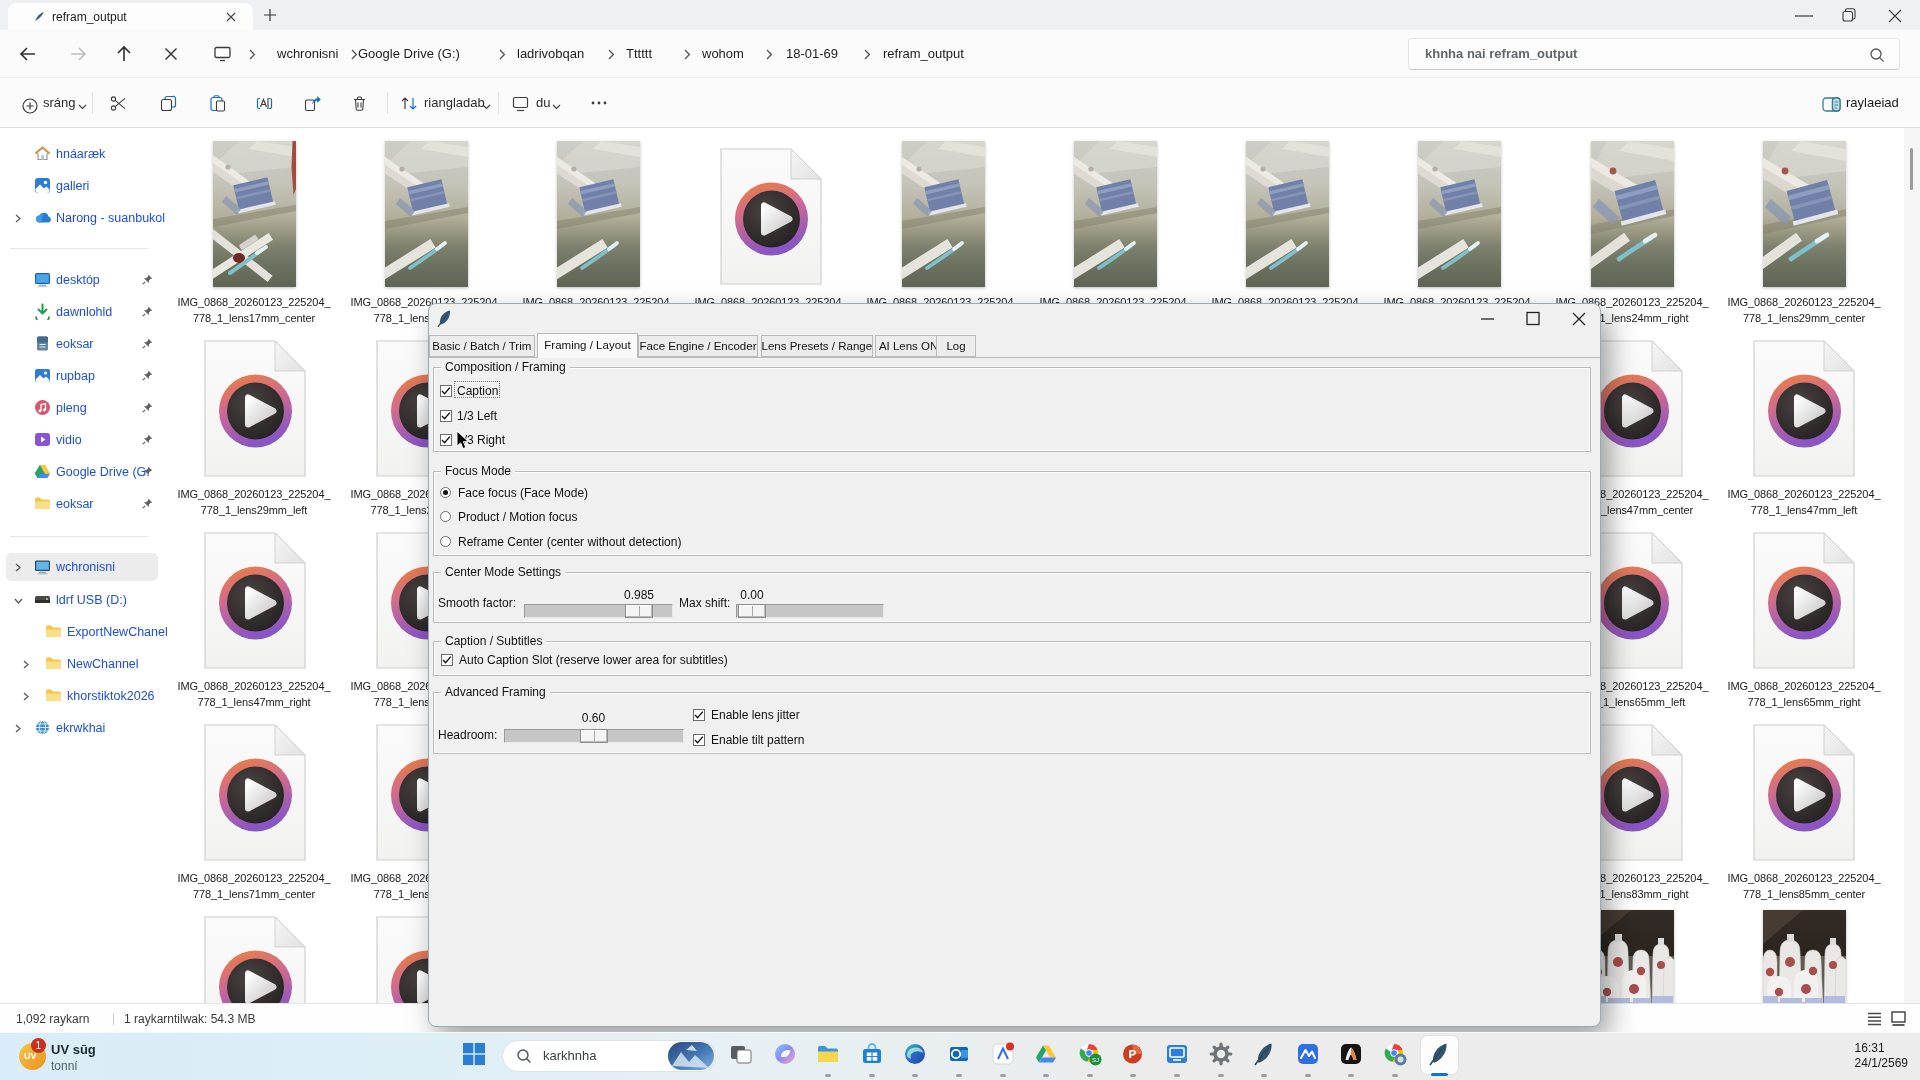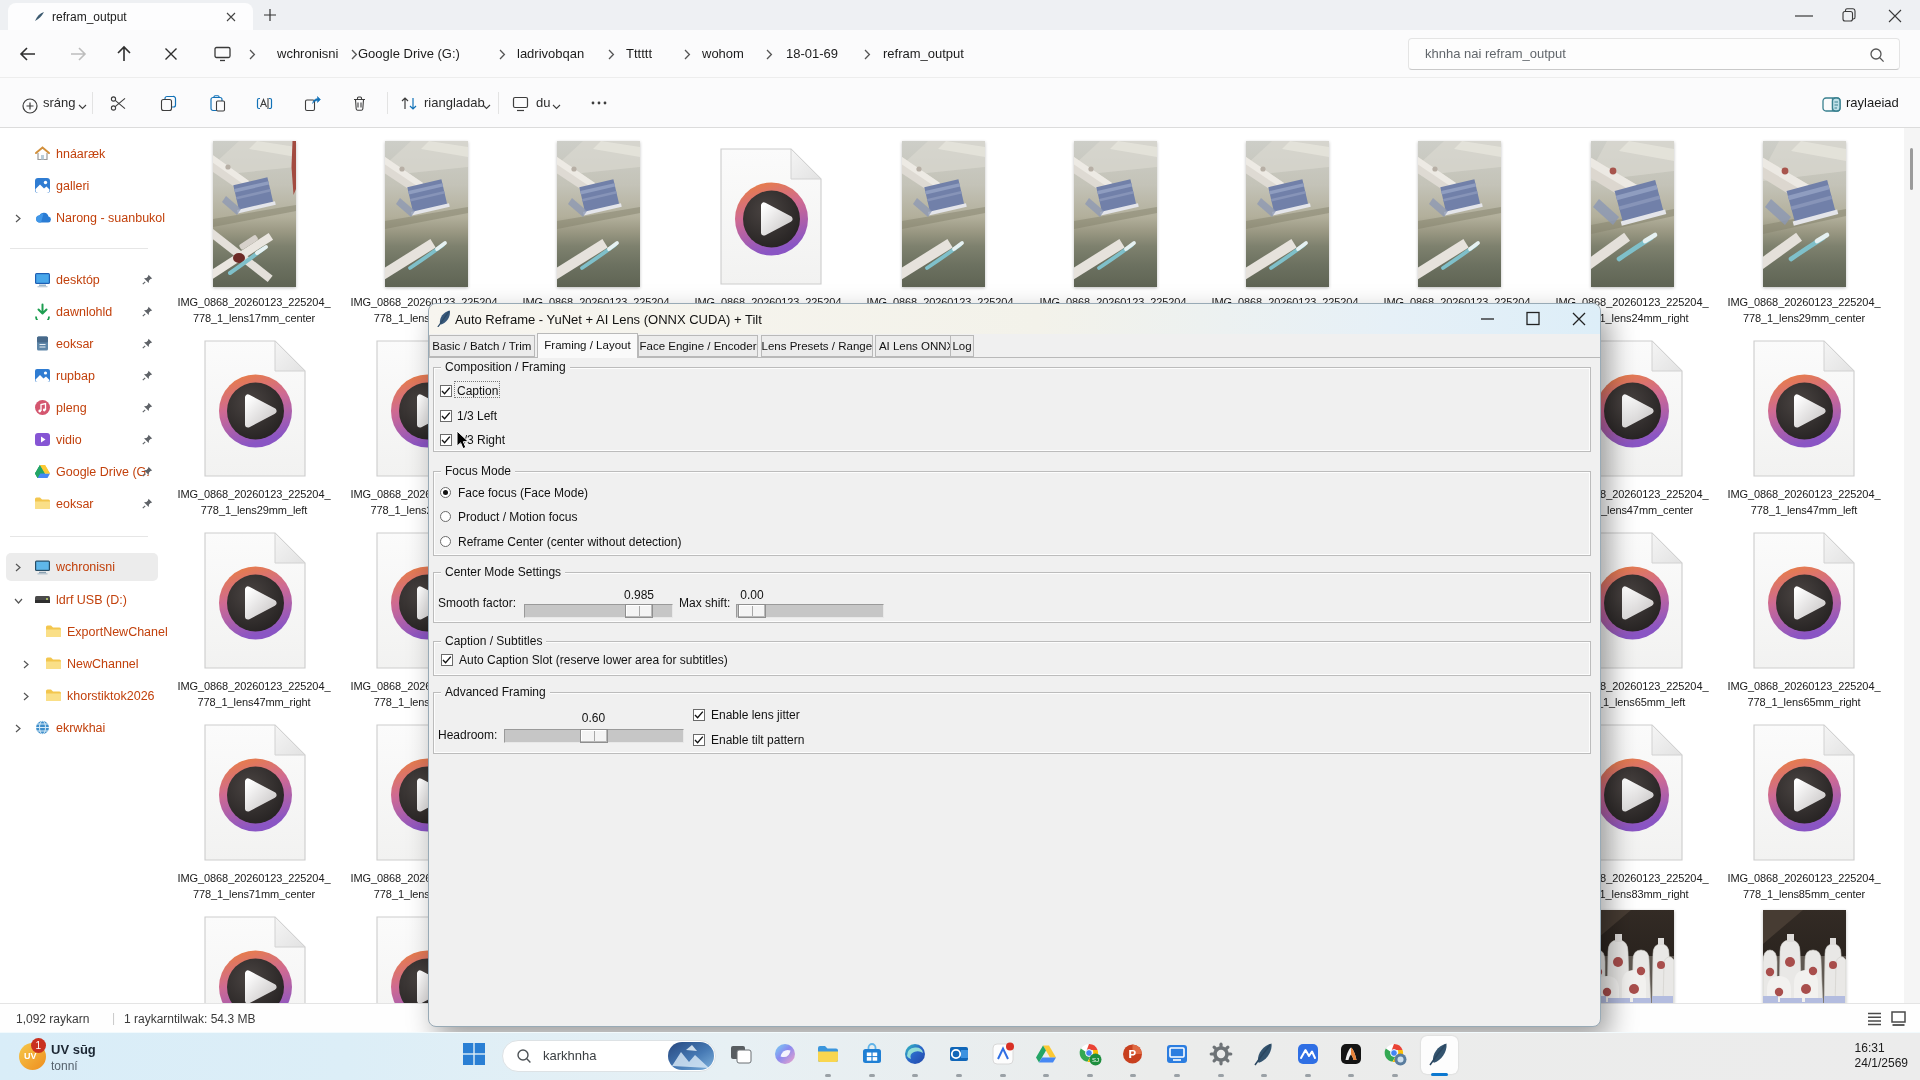--- a/index.html
+++ b/index.html
@@ -6,22 +6,22 @@
 .abs{position:absolute;}
 
 #tabstrip{position:absolute;left:0;top:0;width:1920px;height:30px;background:#eef0f3;}
 #tab{position:absolute;left:8px;top:3px;width:245px;height:27px;background:#fdfdfe;border-radius:8px 8px 0 0;}
 #tab .tname{position:absolute;left:44px;top:7px;font-size:12px;color:#1b1b1b;}
 #addr{position:absolute;left:0;top:30px;width:1920px;height:48px;background:#fbfbfc;border-bottom:1px solid #ededed;}
 #toolbar{position:absolute;left:0;top:78px;width:1920px;height:50px;background:#fbfbfc;border-bottom:1px solid #dcdcdc;}
 .crumb{position:absolute;top:30px;height:48px;line-height:48px;font-size:13px;color:#1c1c1c;white-space:nowrap;}
 .tbtxt{position:absolute;top:78px;height:50px;line-height:50px;font-size:13px;color:#2b2b2b;white-space:nowrap;text-align:center;}
 #search{position:absolute;left:1408px;top:38px;width:492px;height:32px;background:#fdfdfd;border:1px solid #e4e4e4;border-bottom-color:#c9c9c9;border-radius:4px;}
-#search span{position:absolute;left:16px;top:7px;font-size:13px;color:#61666b;}
-.sbtxt{position:absolute;top:8px;font-size:12.5px;color:#c2410c;white-space:nowrap;}
+#search span{position:absolute;left:16px;top:7px;font-size:13px;color:#61666b;font-weight:bold;}
+.sbtxt{position:absolute;top:8px;font-size:12.5px;color:#1d4ed8;white-space:nowrap;}
 .sel{position:absolute;left:6px;width:152px;height:28px;background:#ececec;border-radius:5px;}
 
 .cap{position:absolute;width:172px;text-align:center;font-size:11px;line-height:16px;color:#202020;letter-spacing:-0.1px;}
 .thumb{position:absolute;box-shadow:0 1px 3px rgba(0,0,0,.25);}
 .pageic{position:absolute;}
 
 #status{position:absolute;left:0;top:1003px;width:1920px;height:29px;background:#fefefe;border-top:1px solid #e4e4e4;z-index:6;font-size:12px;color:#3a3a3a;}
 
 #dlg{position:absolute;left:428px;top:303px;width:1173px;height:724px;background:#f0f0f0;border:1px solid #98aab6;border-radius:8px;box-shadow:8px 12px 28px rgba(0,0,0,.38);z-index:10;}
 #dlgtitle{position:absolute;left:0;top:0;width:1171px;height:30px;background:linear-gradient(90deg,#f7f5ef 0%,#f3f2ea 52%,#e6f0f7 82%,#ddeef8 100%);border-radius:8px 8px 0 0;}
@@ -723,37 +723,34 @@
  <svg class="abs" style="left:1866px;top:6px" width="17" height="17" viewBox="0 0 17 17">
       <path d="M2 3.5 H15 M2 7.2 H15 M2 10.9 H15 M2 14.6 H15" stroke="#4a4a4a" stroke-width="1.5"></path>
     </svg>
  <svg class="abs" style="left:1890px;top:6px" width="17" height="17" viewBox="0 0 17 17">
       <rect x="2" y="2" width="13" height="10" fill="none" stroke="#4a4a4a" stroke-width="1.5"></rect>
       <path d="M2.5 15 H14.5" stroke="#4a4a4a" stroke-width="1.8"></path>
     </svg>
 </div>
 
 <div id="dlg">
-<div id="dlgtitle">
-      <span class="t">Auto Reframe - YuNet + AI Lens (ONNX CUDA) + Tilt</span>
-    </div>
 <svg class="abs" style="left:7px;top:6px" width="17" height="17" viewBox="0 0 17 17">
       <use href="#feather"></use>
     </svg>
 <svg class="abs" style="left:1052px;top:7px" width="110" height="16" viewBox="0 0 110 16">
       <path d="M0 8 H13" stroke="#222" stroke-width="1.3"></path>
       <rect x="46" y="1.5" width="12" height="12" fill="none" stroke="#222" stroke-width="1.3"></rect>
       <path d="M92 2 L104 14 M104 2 L92 14" stroke="#222" stroke-width="1.3"></path>
     </svg>
 <div class="dtab" style="left:0.0px;width:105.5px">Basic / Batch / Trim</div>
 <div class="dtabsel" style="left:108.0px;width:101.0px">Framing / Layout</div>
 <div class="dtab" style="left:209.0px;width:120.0px">Face Engine / Encoder</div>
 <div class="dtab" style="left:331.5px;width:112.0px">Lens Presets / Range</div>
 <div class="dtab" style="left:446.4px;width:82.4px">AI Lens ONNX</div>
-<div class="dtab" style="left:521px;width:24.0px">Log</div>
+<div class="dtab" style="left:507px;width:40px">Log</div>
 <div class="abs" style="left:0;top:52.5px;width:1171px;height:1px;background:#b9b9b9"></div>
 <div class="abs" style="left:109px;top:52px;width:99px;height:2px;background:#fafafa;z-index:3"></div>
 <div class="grp" style="top:62.8px;height:85.2px"></div>
     <div class="glabel" style="top:55.8px">Composition / Framing</div>
 <div class="grp" style="top:167.2px;height:84.9px"></div>
     <div class="glabel" style="top:160.2px">Focus Mode</div>
 <div class="grp" style="top:267.7px;height:51.0px"></div>
     <div class="glabel" style="top:260.7px">Center Mode Settings</div>
 <div class="grp" style="top:336.8px;height:34.9px"></div>
     <div class="glabel" style="top:329.8px">Caption / Subtitles</div>

